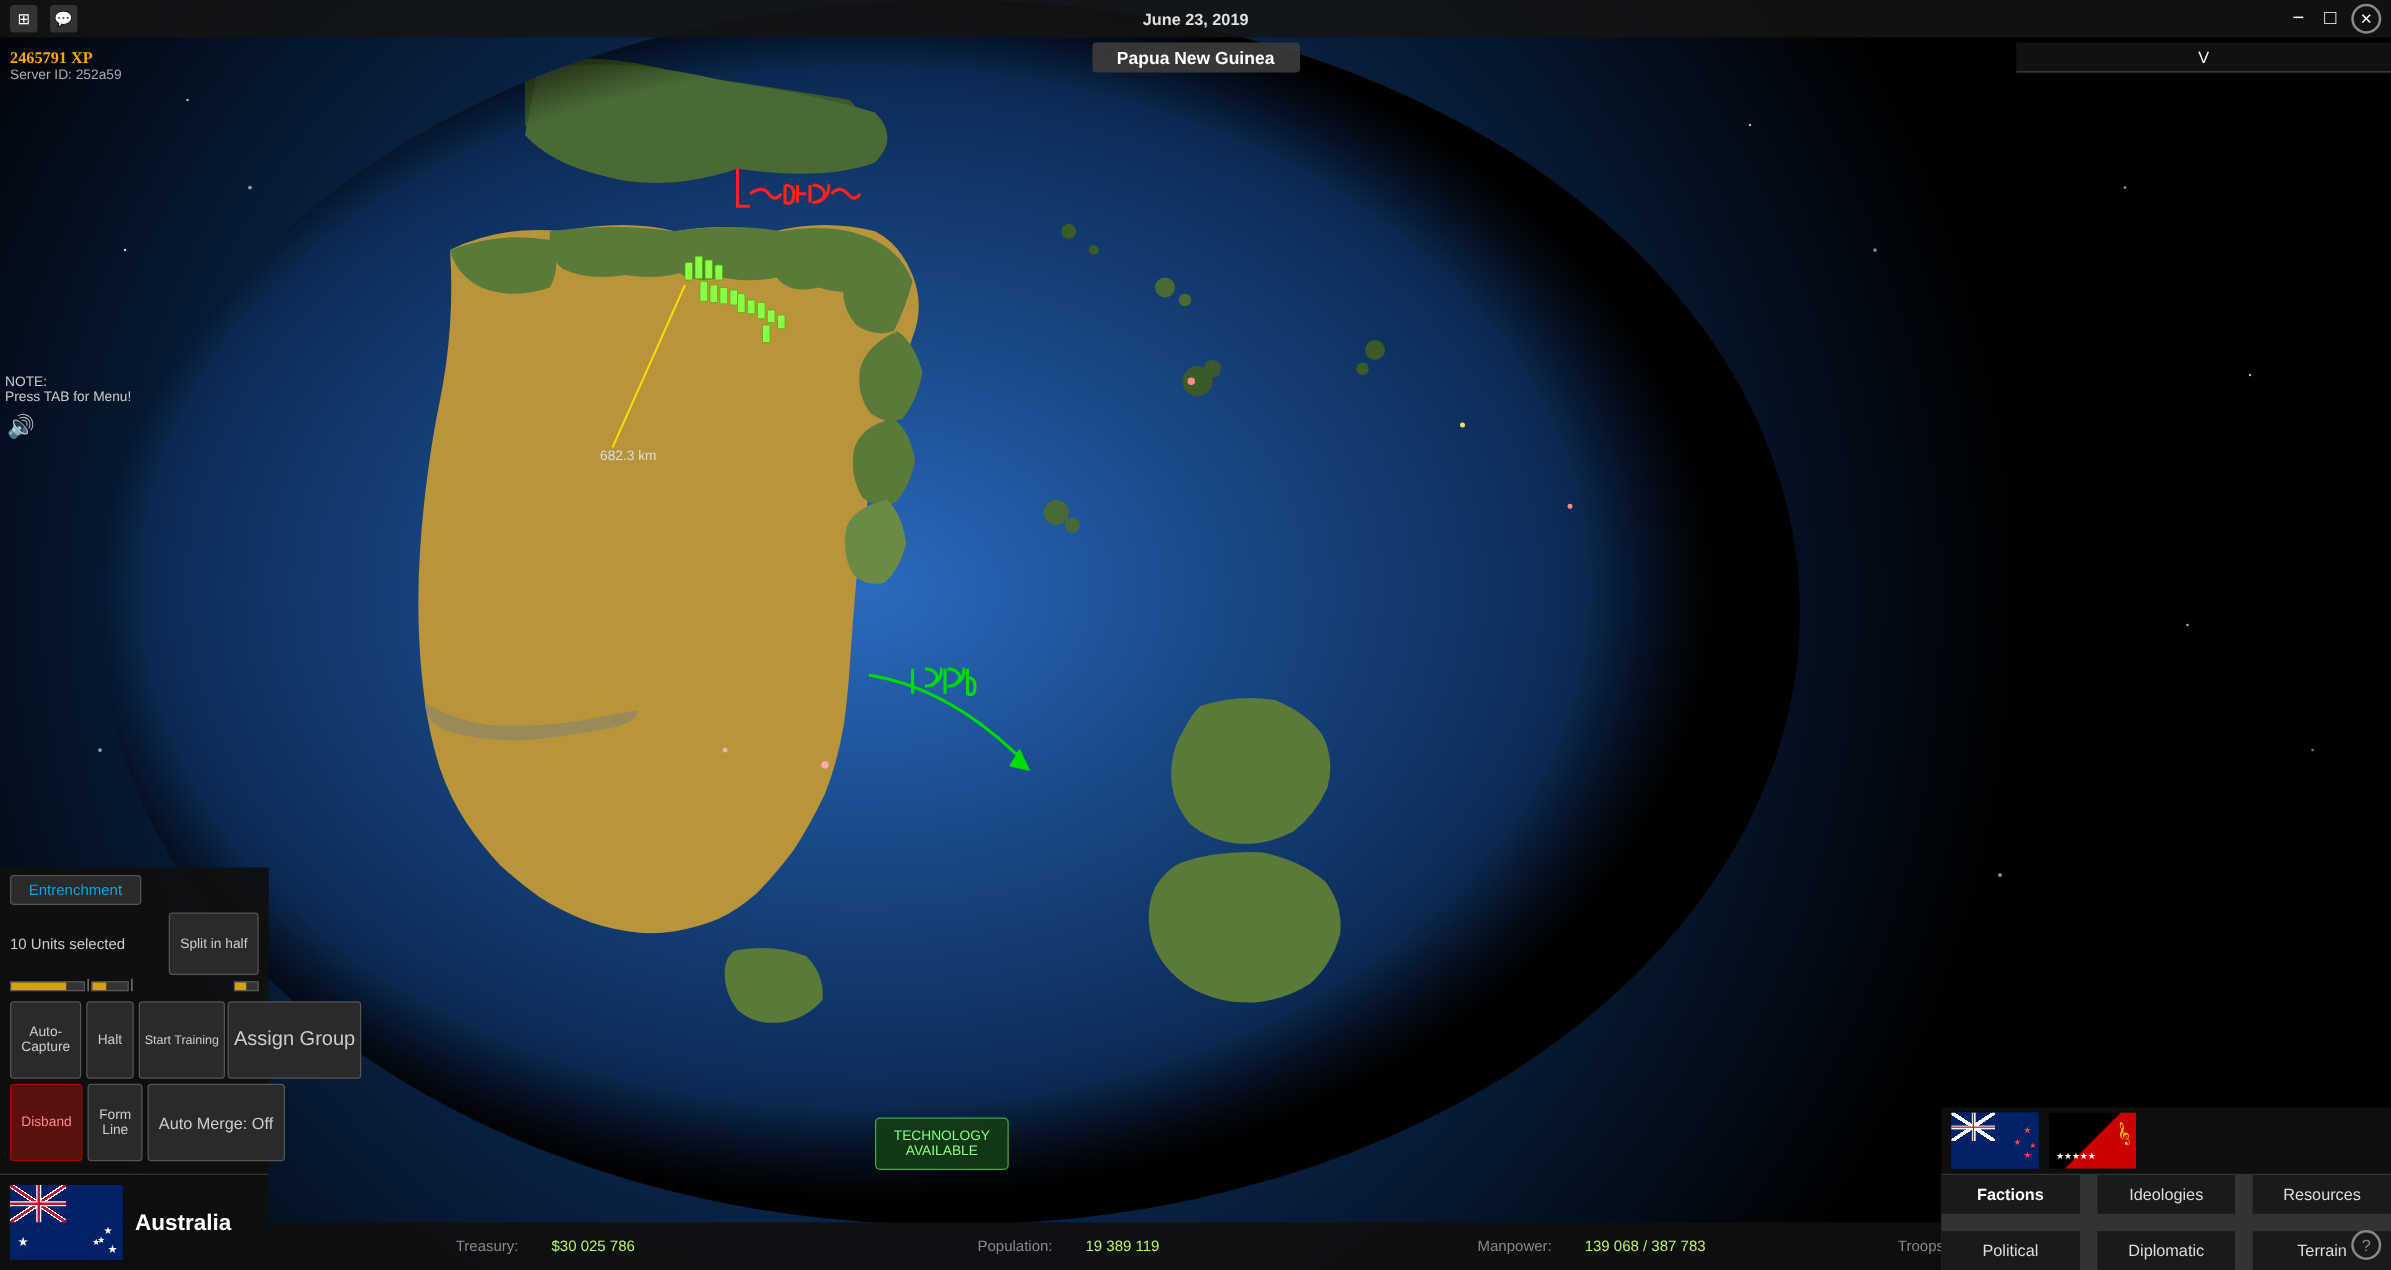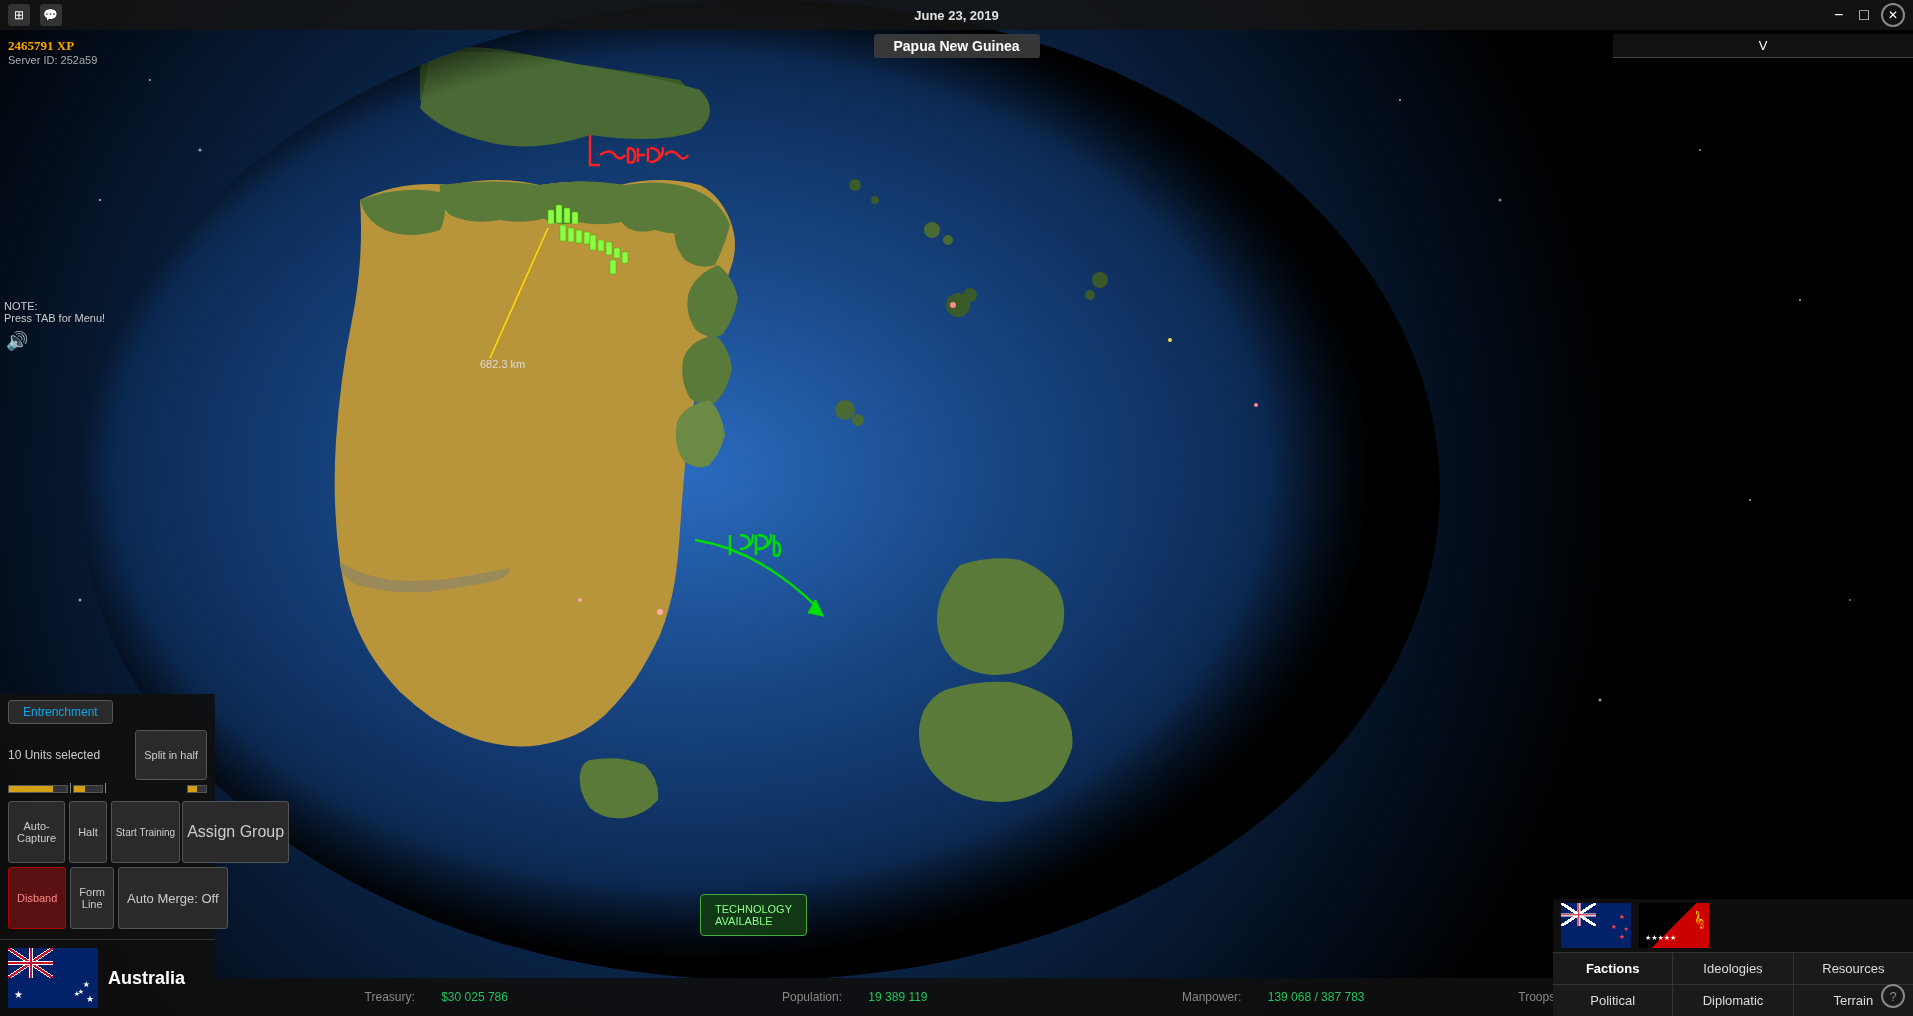--- a/index.html
+++ b/index.html
@@ -222,21 +222,21 @@
       z-index: 100;
       font-size: 12px;
       color: #ccc;
     }
 
     .status-item {
       flex: 1;
       text-align: center;
     }
     .status-label { color: #888; }
-    .status-value { color: #22c55e; margin-left: 23px; }
+    .status-value { color: #bef264; margin-left: 23px; }
 
     
     #bottom-right-panel {
       position: absolute;
       bottom: 0; right: 0;
       width: 360px;
       background: rgba(15,15,15,0.92);
       z-index: 100;
     }
 
@@ -261,21 +261,21 @@
     .png-tri-black {
       position: absolute;
       top: 0; left: 0; right: 0; bottom: 0;
       background: linear-gradient(135deg, #000 50%, #c00 50%);
     }
 
     #br-nav-grid {
       display: grid;
       grid-template-columns: 1fr 1fr 1fr;
       grid-template-rows: 1fr 1fr;
-      gap: 1px;
+      gap: 14px;
       background: #333;
     }
 
     .br-nav-btn {
       background: #1a1a1a;
       color: #ddd;
       font-size: 13px;
       padding: 8px 0;
       text-align: center;
       cursor: pointer;
@@ -289,21 +289,21 @@
     
     #tech-popup {
       position: absolute;
       bottom: 80px;
       left: 700px;
       background: rgba(20,60,20,0.9);
       border: 1px solid #4a4;
       padding: 8px 14px;
       font-size: 11px;
       color: #8f8;
-      text-align: left;
+      text-align: center;
       z-index: 200;
       border-radius: 4px;
     }
 
     
     #map-svg {
       position: absolute;
       top: 0; left: 0;
       width: 100%; height: 100%;
       z-index: 10;

